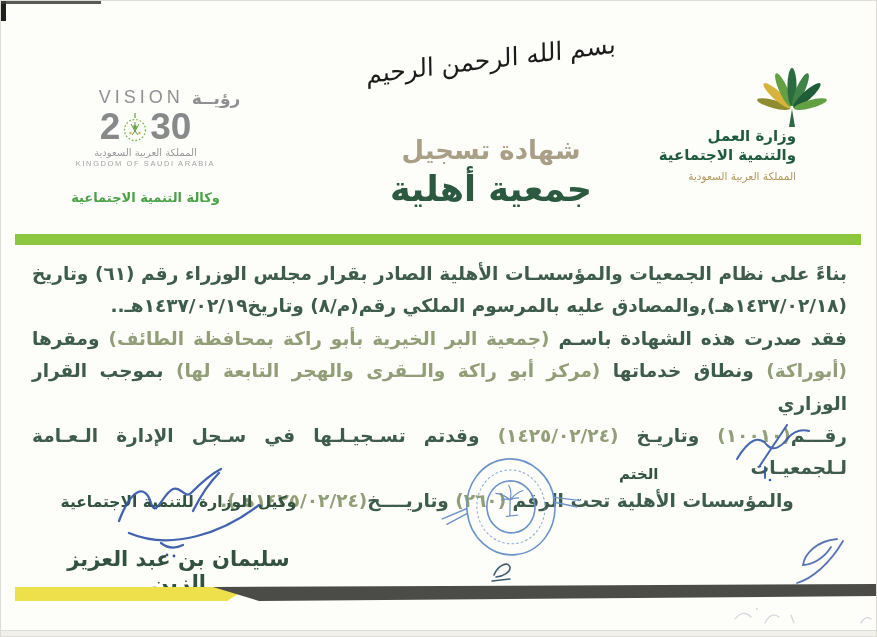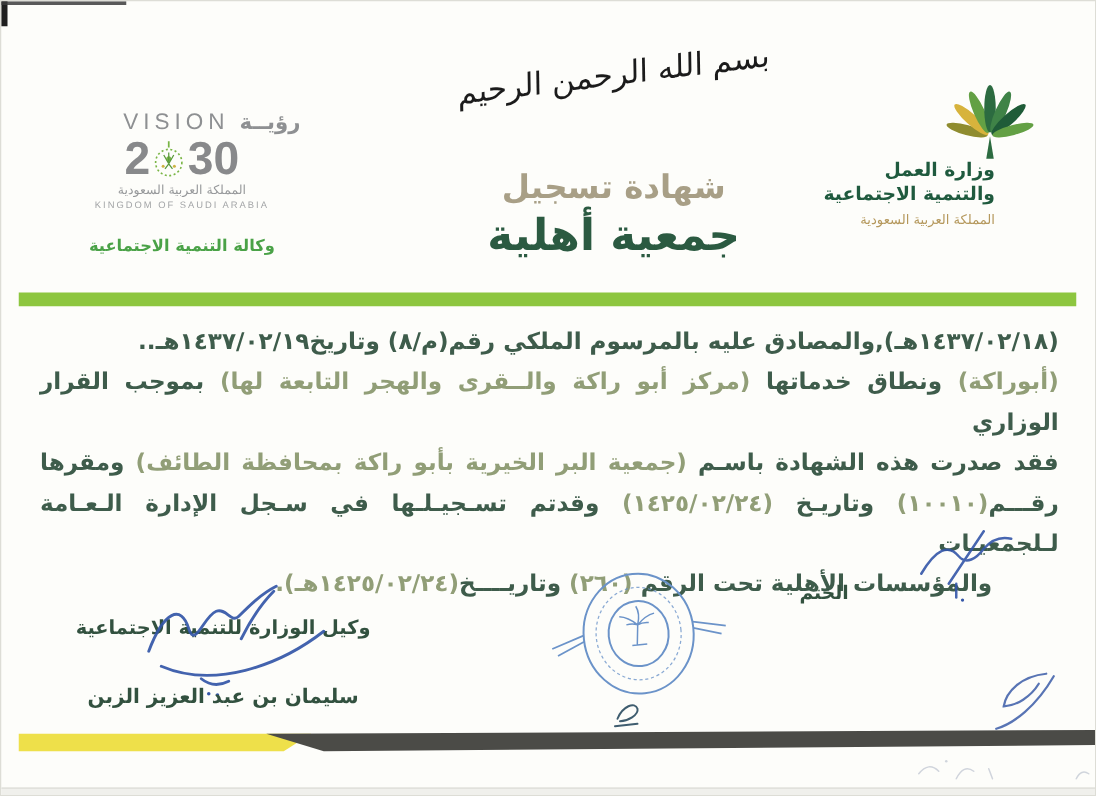--- a/index.html
+++ b/index.html
@@ -43,25 +43,25 @@
   
   .bodytext{left:31px;top:257px;width:815px;direction:rtl;font-weight:bold;font-size:18.5px;}
   .bline{line-height:32.4px;white-space:normal;}
   .bl-justify{text-align:justify;text-align-last:justify;}
   .bl-center{}
   .bl-center-right{text-align:center;padding-left:135px;}
   .seg-dark{color:var(--dark-text);}
   .seg-light{color:var(--light-text);text-align:right;}
   
   .sig-title{left:55px;top:492px;width:245px;text-align:center;font-size:15.5px;font-weight:bold;color:#32513f;direction:rtl;}
-  .sig-name{left:55px;top:546px;width:245px;text-align:center;font-size:16px;font-weight:bold;color:#32513f;direction:rtl;}
+  .sig-name{left:55px;top:546px;width:245px;text-align:center;font-size:21px;font-weight:bold;color:#32513f;direction:rtl;}
   .sig-ink{left:100px;top:458px;width:175px;height:100px;}
   
   .stampsvg{left:438px;top:447px;width:180px;height:118px;transform:rotate(-6deg);}
-  .stamp-label{left:618px;top:464px;width:60px;text-align:right;font-size:15px;font-weight:bold;color:#33523f;direction:rtl;}
+  .stamp-label{left:618px;top:464px;width:60px;text-align:left;font-size:15px;font-weight:bold;color:#33523f;direction:rtl;}
   .initials{left:728px;top:420px;width:88px;height:62px;}
   .scribble-right{left:786px;top:530px;width:64px;height:60px;}
   
   .validity{left:420px;top:561px;width:370px;text-align:right;direction:rtl;font-size:13.5px;font-weight:bold;color:#3c5a49;}
   .validity-mark{left:487px;top:556px;width:28px;height:28px;}
   
   .band{left:0;top:582px;width:877px;height:24px;}
   .faint{left:720px;top:596px;width:157px;height:38px;}
 </style>
 </head>
@@ -114,23 +114,24 @@
     <div class="m1">والتنمية الاجتماعية</div>
     <div class="m2">المملكة العربية السعودية</div>
   </div>
 
   <div class="abs title1">شهادة تسجيل</div>
   <div class="abs title2">جمعية أهلية</div>
 
   <div class="abs limebar"></div>
 
   <div class="abs bodytext">
+      <div class="bline bl-justify"><span class="seg-dark">بناءً على نظام الجمعيات والمؤسسـات الأهلية الصادر بقرار مجلس الوزراء رقم (٦١) وتاريخ</span></div>
       <div class="bline bl-center"><span class="seg-dark">(١٤٣٧/٠٢/١٨هـ),والمصادق عليه بالمرسوم الملكي رقم(م/٨) وتاريخ١٤٣٧/٠٢/١٩هـ..</span></div>
+      <div class="bline bl-justify"><span class="seg-dark">فقد صدرت هذه الشهادة باسـم </span><span class="seg-light">(جمعية البر الخيرية بأبو راكة بمحافظة الطائف)</span><span class="seg-dark"> ومقرها</span></div>
       <div class="bline bl-justify"><span class="seg-light">(أبوراكة)</span><span class="seg-dark"> ونطاق خدماتها </span><span class="seg-light">(مركز أبو راكة والــقرى والهجر التابعة لها)</span><span class="seg-dark"> بموجب القرار الوزاري</span></div>
-      <div class="bline bl-justify"><span class="seg-dark">فقد صدرت هذه الشهادة باسـم </span><span class="seg-light">(جمعية البر الخيرية بأبو راكة بمحافظة الطائف)</span><span class="seg-dark"> ومقرها</span></div>
       <div class="bline bl-justify"><span class="seg-dark">رقـــم</span><span class="seg-light">(١٠٠١٠)</span><span class="seg-dark"> وتاريـخ </span><span class="seg-light">(١٤٢٥/٠٢/٢٤)</span><span class="seg-dark"> وقدتم تسـجيـلـها في سـجل الإدارة الـعـامة لـلجمعيـات</span></div>
       <div class="bline bl-center-right"><span class="seg-dark">والمؤسسات الأهلية تحت الرقم </span><span class="seg-light">(٢٦٠)</span><span class="seg-dark"> وتاريــــخ</span><span class="seg-light">(١٤٢٥/٠٢/٢٤هـ).</span></div>
     </div>
 
   <div class="abs sig-title">وكيل الوزارة للتنمية الاجتماعية</div>
   <svg class="abs sig-ink" viewBox="0 0 175 100">
     <g fill="none" stroke="#3456a8" stroke-width="2.3" stroke-linecap="round" opacity="0.92">
       <path d="M18,62 C30,30 44,24 50,44 C55,60 62,34 72,30 C80,27 84,40 90,34 C98,26 108,16 120,10"></path>
       <path d="M118,14 C104,28 96,44 92,52"></path>
       <path d="M28,74 C70,92 122,74 158,46"></path>

